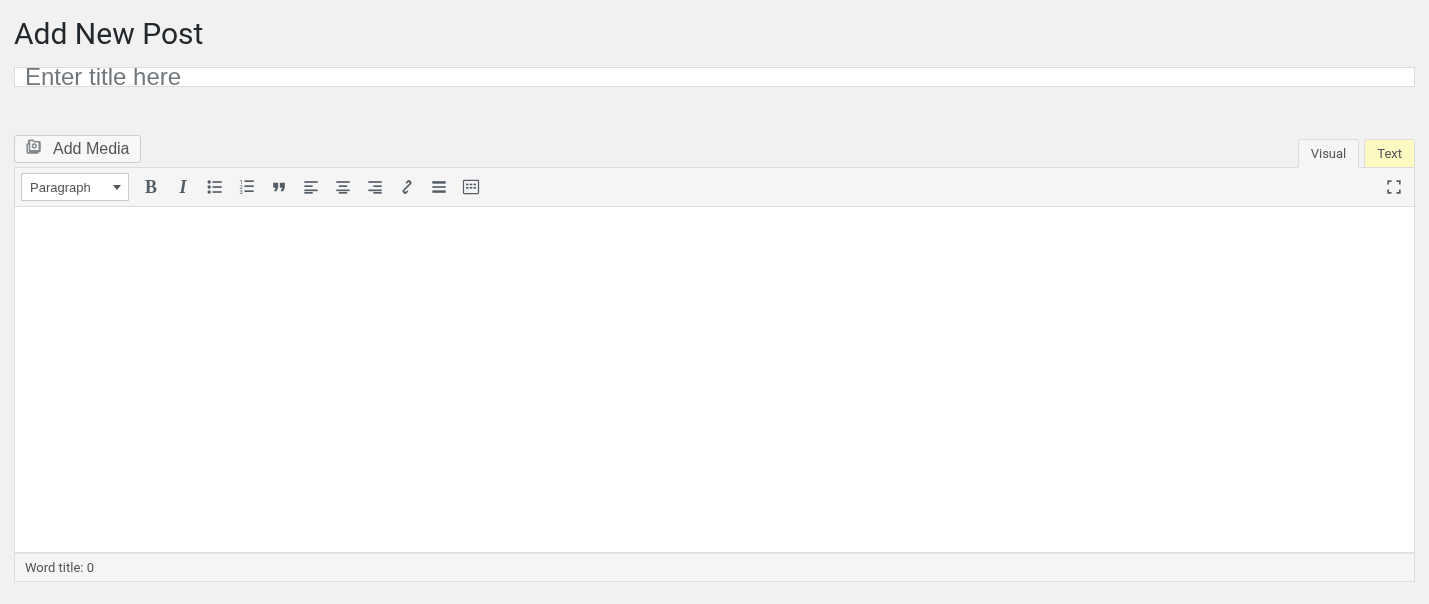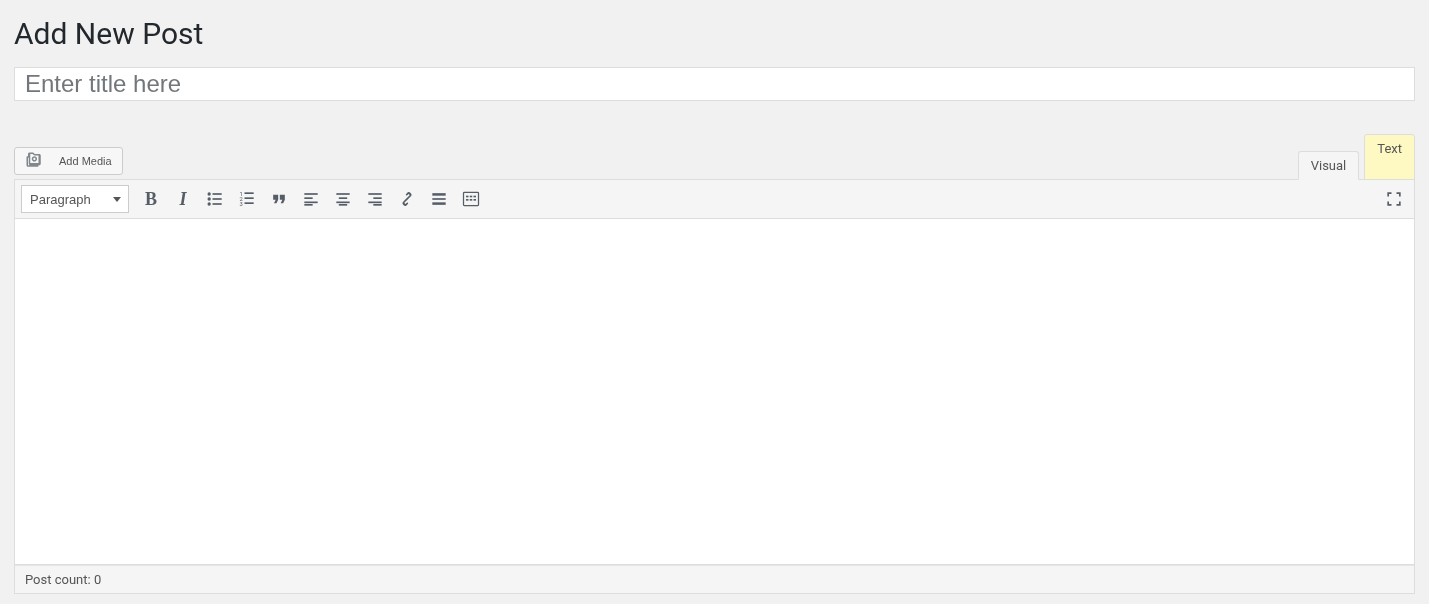--- a/index.html
+++ b/index.html
@@ -22,35 +22,35 @@
   .title-input {
     width: 100%;
     margin-top: 14px;
     padding: 4px 10px;
     font-size: 24px;
     line-height: 1.5;
     border: 1px solid #ddd;
     background: #fff;
     color: #444;
     outline: none;
-    height: 34px;
+    height: 20px;
   }
   .title-input::placeholder { color: #72777c; }
   .editor-wrap { margin-top: 44px; position: relative; }
   .media-row { position: relative; height: 34px; }
   .add-media {
     display: inline-flex;
     align-items: center;
-    gap: 16px;
+    gap: 10px;
     background: #f7f7f7;
     border: 1px solid #ccc;
     border-radius: 3px;
     padding: 0 10px;
     height: 28px;
-    font-size: 11px;
+    font-size: 16px;
     color: #555;
     cursor: pointer;
     position: relative;
     top: 2px;
   }
   .add-media svg { width: 18px; height: 18px; fill: #82878c; }
   .editor-tabs {
     position: absolute;
     right: 0;
     bottom: -1px;
@@ -65,21 +65,20 @@
     cursor: pointer;
     margin-left: 5px;
     border-top-left-radius: 3px;
     border-top-right-radius: 3px;
     position: relative;
   }
   .editor-tab.active {
     background: #f5f5f5;
     border-bottom-color: #f5f5f5;
     z-index: 2;
-    margin-top: 17px;
   }
   .toolbar {
     background: #f5f5f5;
     border: 1px solid #ddd;
     padding: 4px 6px;
     display: flex;
     align-items: center;
     gap: 4px;
     position: relative;
     height: 40px;
@@ -258,17 +257,17 @@
       <span class="tb-btn">
         <svg viewBox="0 0 24 24">
             <path d="M4 4h5v2H6v3H4V4zm11 0h5v5h-2V6h-3V4zM4 15h2v3h3v2H4v-5zm14 0h2v5h-5v-2h3v-3z"></path>
           </svg>
       </span>
     </div>
 
     <div class="content-area" contenteditable="true" style=""></div>
 
     <div class="status-bar">
-      <span>Post count: </span>
+      <span>Word title: </span>
       <span>0</span>
     </div>
   </div>
 </div>
 
 </body></html>

